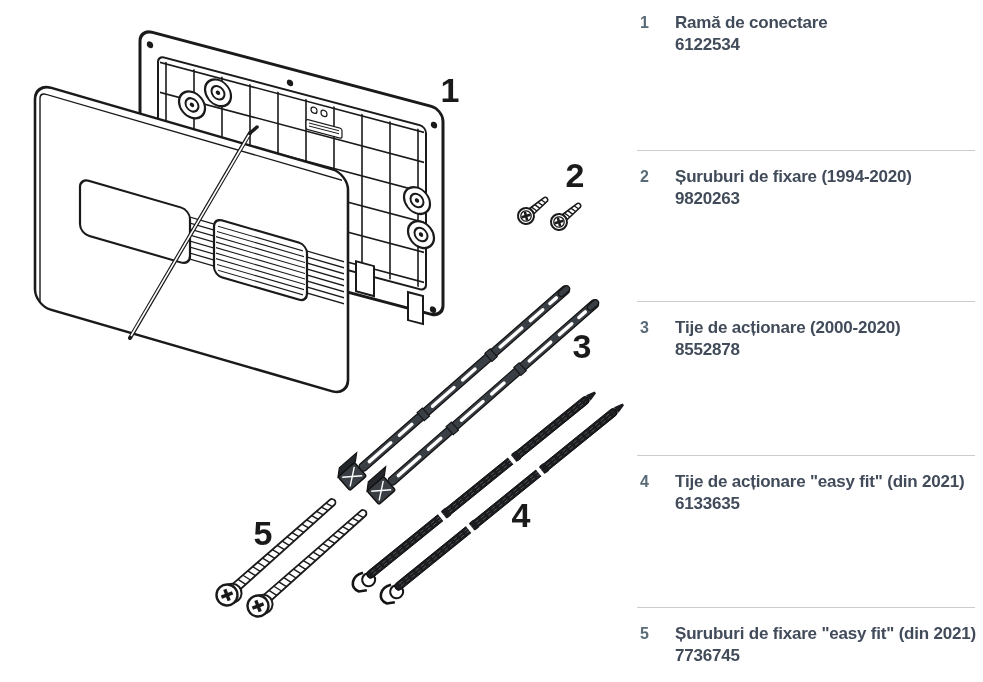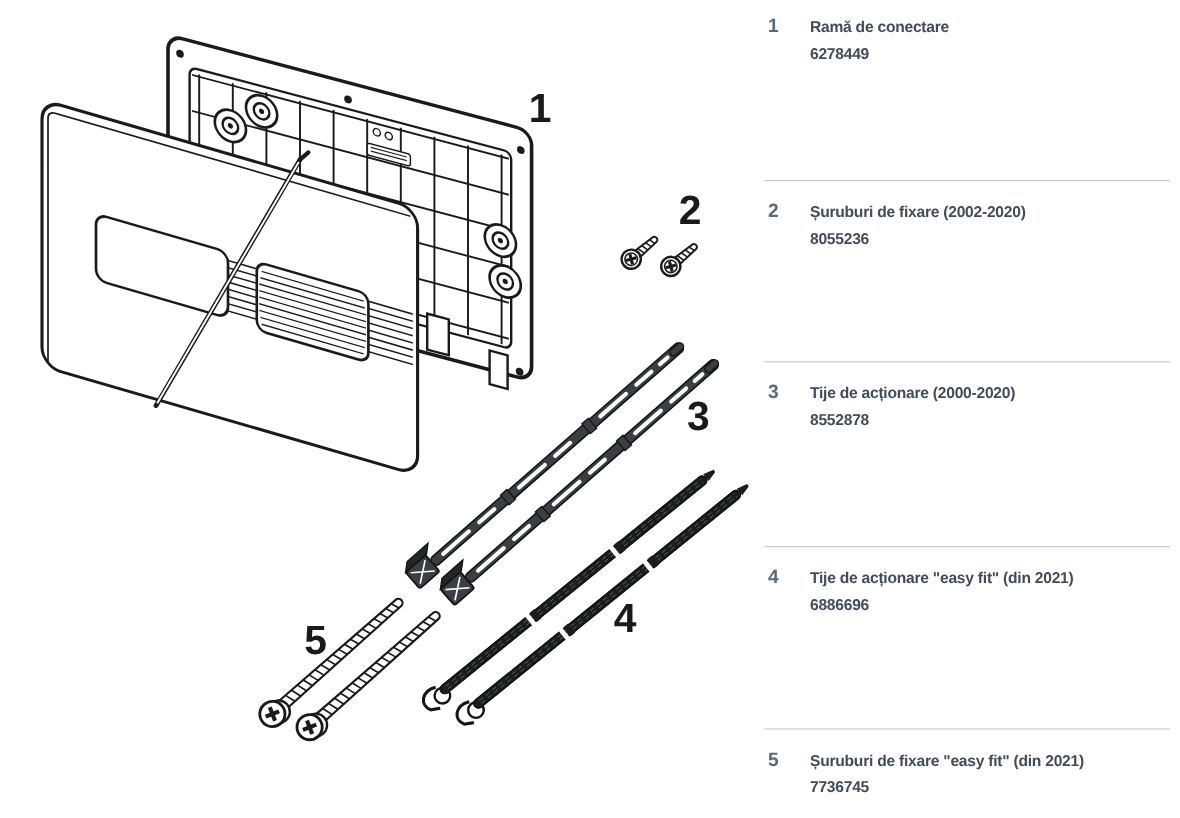--- a/index.html
+++ b/index.html
@@ -11,21 +11,21 @@
   .diagram-wrap{position:absolute;left:0;top:0;width:635px;height:682px;}
   .parts-list{position:absolute;left:637px;top:0;width:340px;height:682px;}
   .part-row{position:absolute;left:0;width:338px;display:flex;align-items:flex-start;}
   .part-row.with-divider{border-top:1px solid #cccccc;padding-top:15px;}
   .part-num{
     width:26px;margin-left:3px;flex:0 0 26px;
     color:#5a6b78;font-size:16px;font-weight:700;line-height:21px;letter-spacing:-0.2px;
   }
   .part-text{margin-left:9px;white-space:nowrap;}
   .part-title,.part-code{
-    color:#414b5a;font-size:13px;font-weight:700;line-height:22px;letter-spacing:-0.2px;
+    color:#414b5a;font-size:17px;font-weight:700;line-height:22px;letter-spacing:-0.2px;
   }
   svg text.dlabel{
     font-family:"Liberation Sans","DejaVu Sans",sans-serif;
     font-weight:700;font-size:34px;fill:#1a1a1a;
   }
 </style>
 </head>
 <body>
 
 <div class="diagram-wrap">
@@ -223,45 +223,45 @@
   </g>
 </svg>
 </div>
 
 <div class="parts-list">
 
   <div class="part-row" style="top:12px;">
     <span class="part-num">1</span>
     <span class="part-text">
       <div class="part-title">Ramă de conectare</div>
-      <div class="part-code">6278449</div>
+      <div class="part-code">6122534</div>
     </span>
   </div>
 
   <div class="part-row with-divider" style="top:150px;">
     <span class="part-num">2</span>
     <span class="part-text">
-      <div class="part-title">Șuruburi de fixare (2002-2020)</div>
-      <div class="part-code">8055236</div>
+      <div class="part-title">Șuruburi de fixare (1994-2020)</div>
+      <div class="part-code">9820263</div>
     </span>
   </div>
 
   <div class="part-row with-divider" style="top:301px;">
     <span class="part-num">3</span>
     <span class="part-text">
       <div class="part-title">Tije de acționare (2000-2020)</div>
       <div class="part-code">8552878</div>
     </span>
   </div>
 
   <div class="part-row with-divider" style="top:455px;">
     <span class="part-num">4</span>
     <span class="part-text">
       <div class="part-title">Tije de acționare "easy fit" (din 2021)</div>
-      <div class="part-code">6886696</div>
+      <div class="part-code">6133635</div>
     </span>
   </div>
 
   <div class="part-row with-divider" style="top:607px;">
     <span class="part-num">5</span>
     <span class="part-text">
       <div class="part-title">Șuruburi de fixare "easy fit" (din 2021)</div>
       <div class="part-code">7736745</div>
     </span>
   </div>

